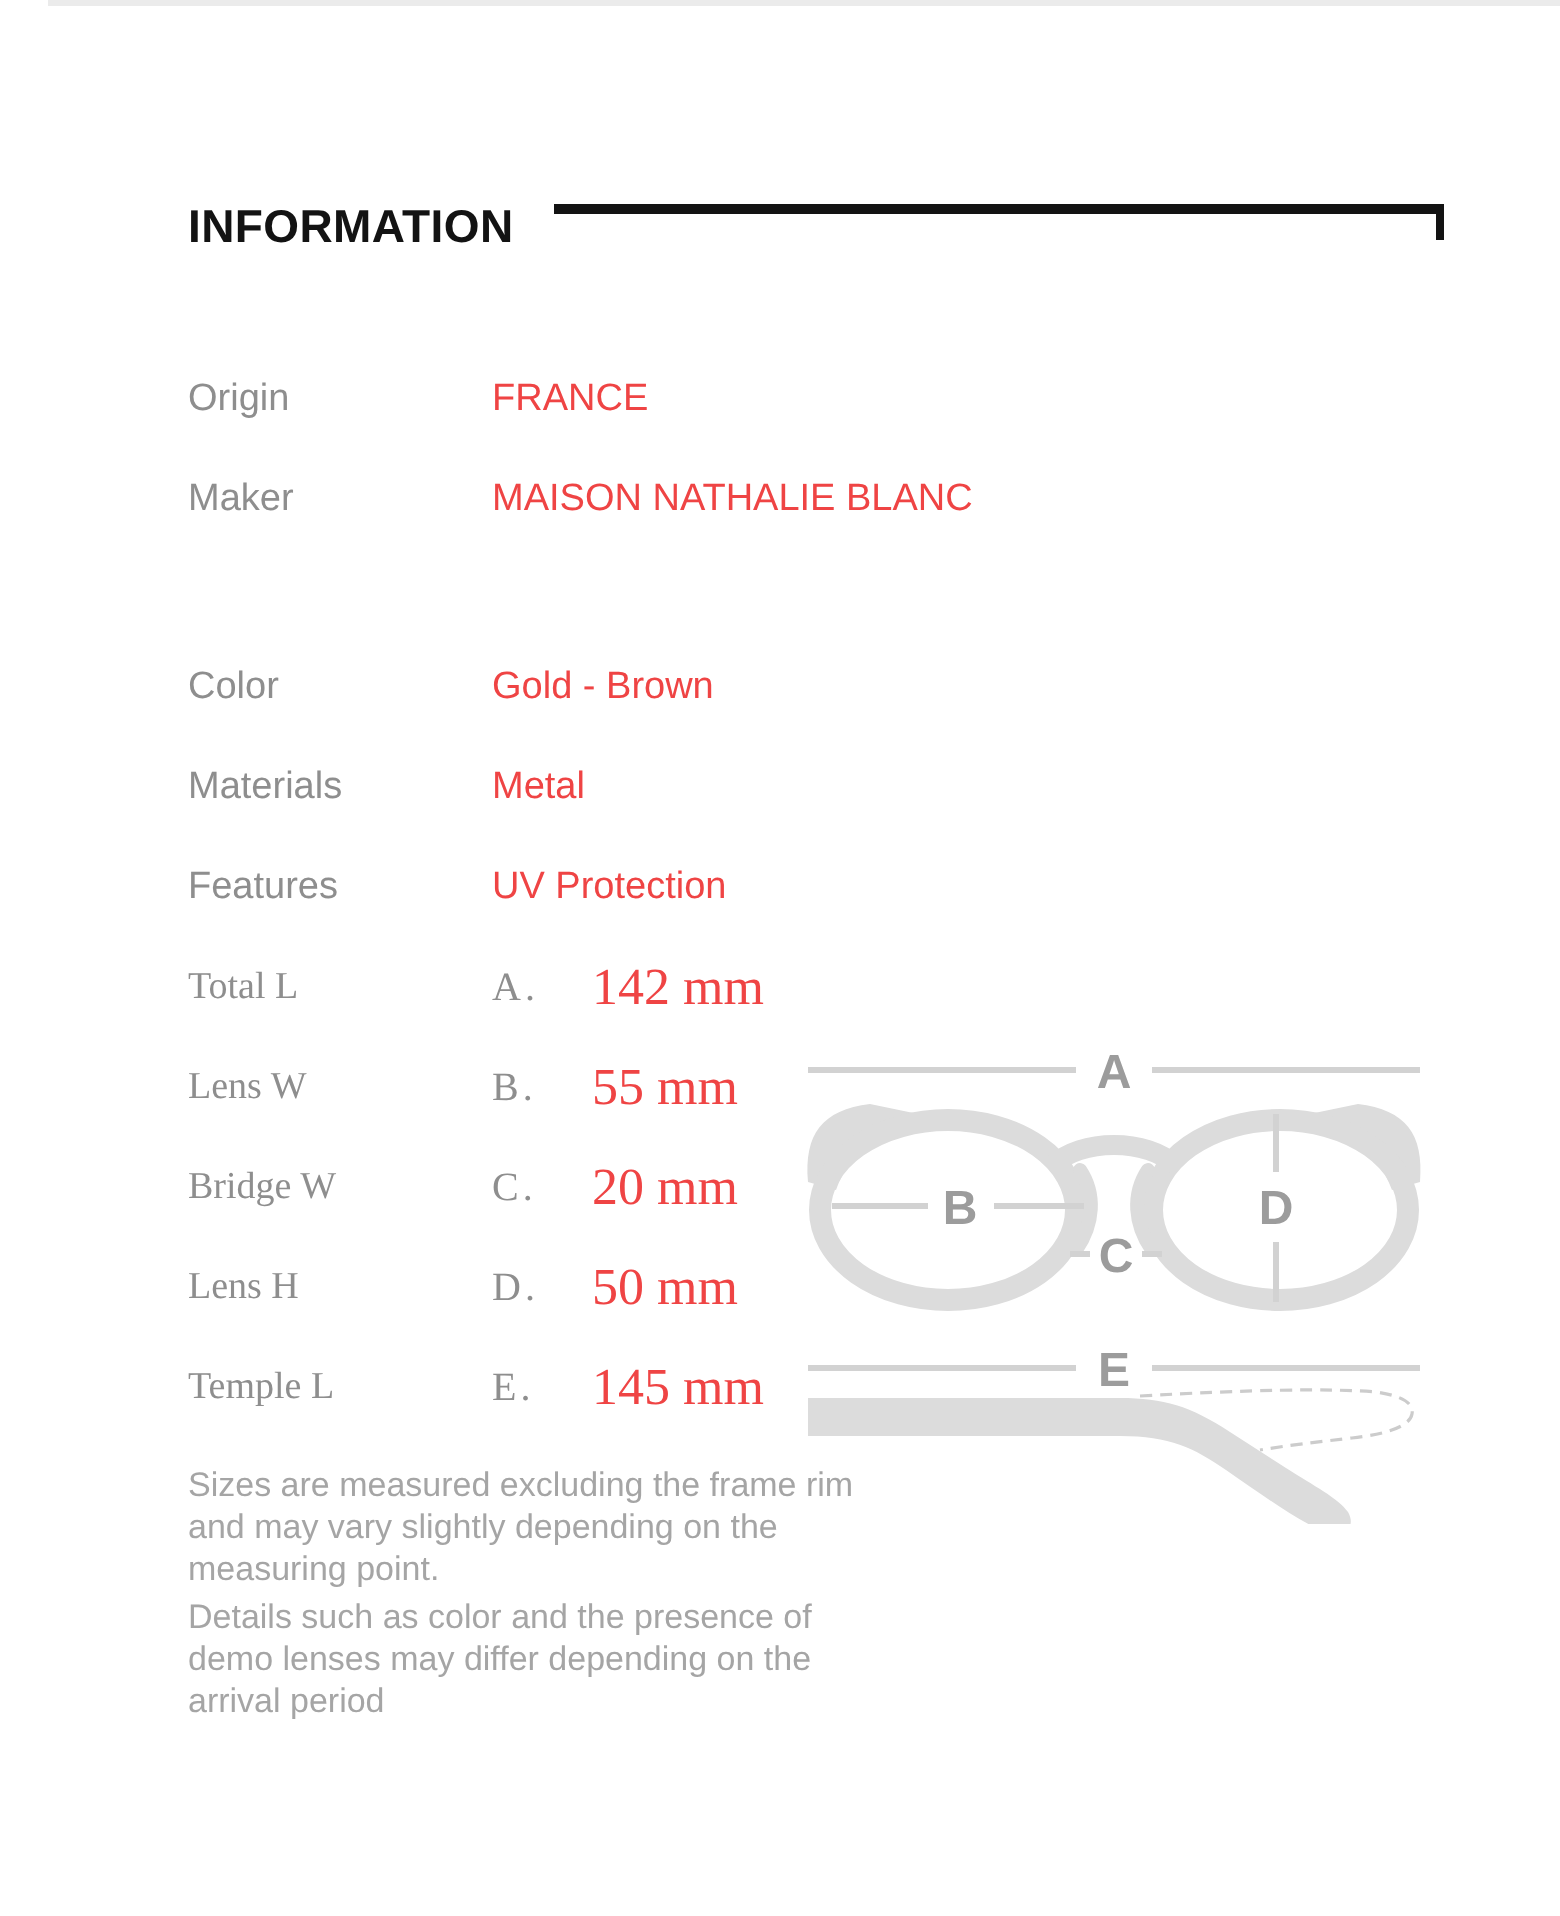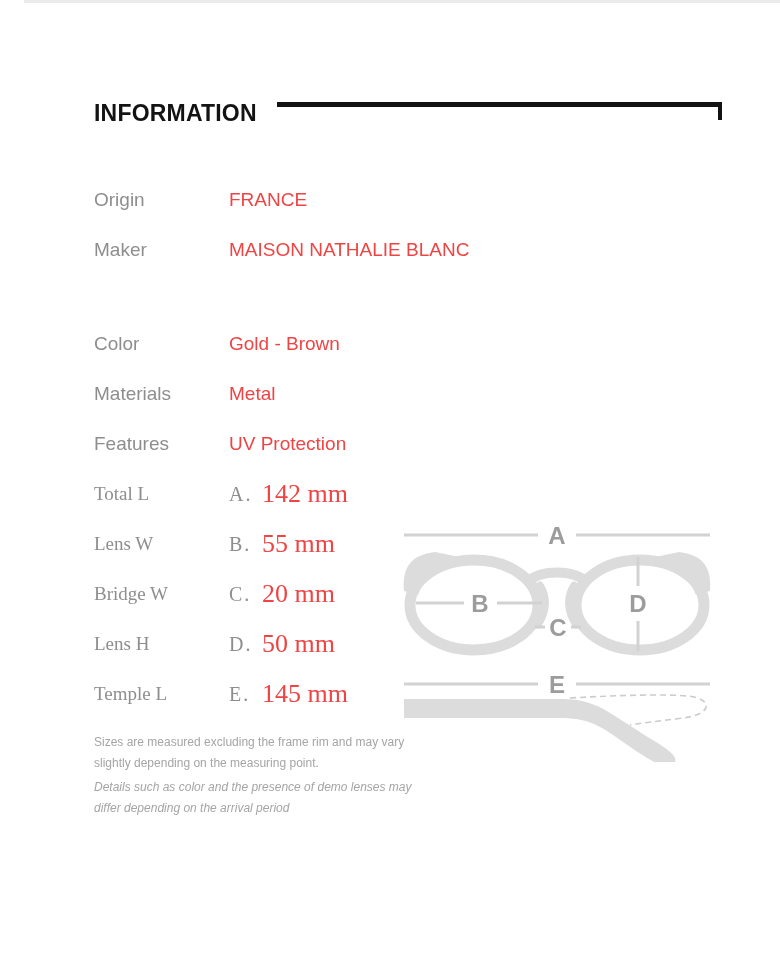--- a/index.html
+++ b/index.html
@@ -49,20 +49,21 @@
   }
   
   .spec-group-1 { margin-top: 62px; }
   .spec-group-2 { margin-top: 70px; }
   .measure-group { margin-top: 23px; font-family: Liberation Serif, serif; }
   .row {
     display: flex;
     line-height: 24px;
     margin-bottom: 26px;
     font-size: 19px;
+    gap: 17px;
   }
   .row .lbl {
     width: 135px;
     flex: 0 0 135px;
     color: #8e8e8e;
     font-weight: 400;
   }
   .row .val {
     color: #ef4444;
     font-weight: 500;
@@ -74,25 +75,25 @@
     flex: 0 0 33px;
     letter-spacing: 2px;
     font-size: 20px;
   }
   .measure-group .val { font-size: 26px; }
   
   .notes {
     margin-top: 2px;
     max-width: 338px;
     color: #a5a5a5;
-    font-size: 12px;
+    font-size: 17px;
     line-height: 21px;
   }
   .notes p { margin: 0; }
-  .notes p + p { margin-top: 3px; font-style: italic; }
+  .notes p + p { margin-top: 3px; }
   
   .diagram {
     position: absolute;
     left: 402px;
     top: 527px;
   }
   .diagram text {
     font-family: "Liberation Sans", "DejaVu Sans", sans-serif;
     font-size: 24px;
     font-weight: 700;

